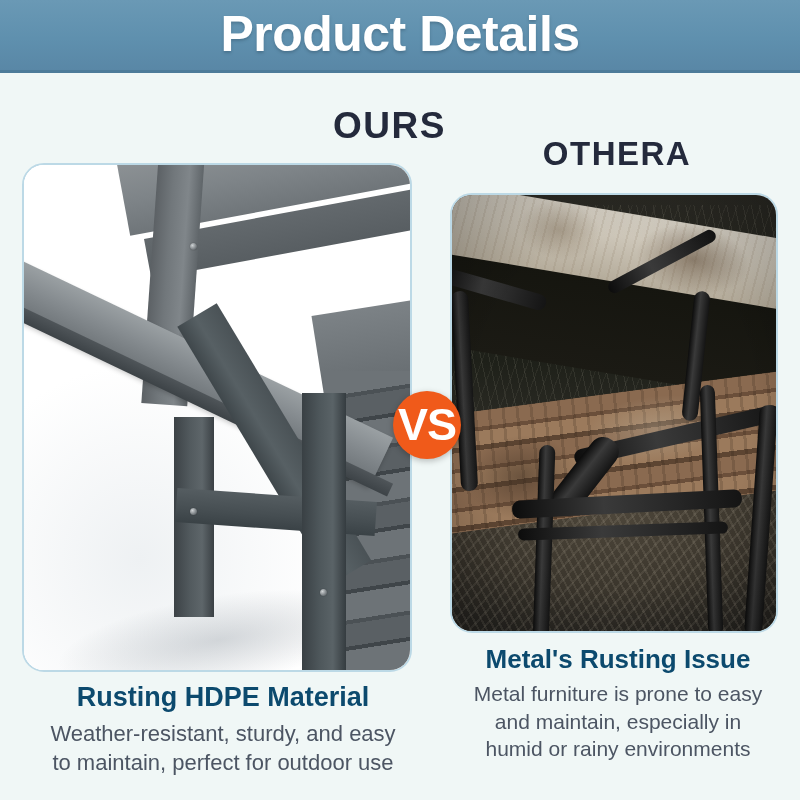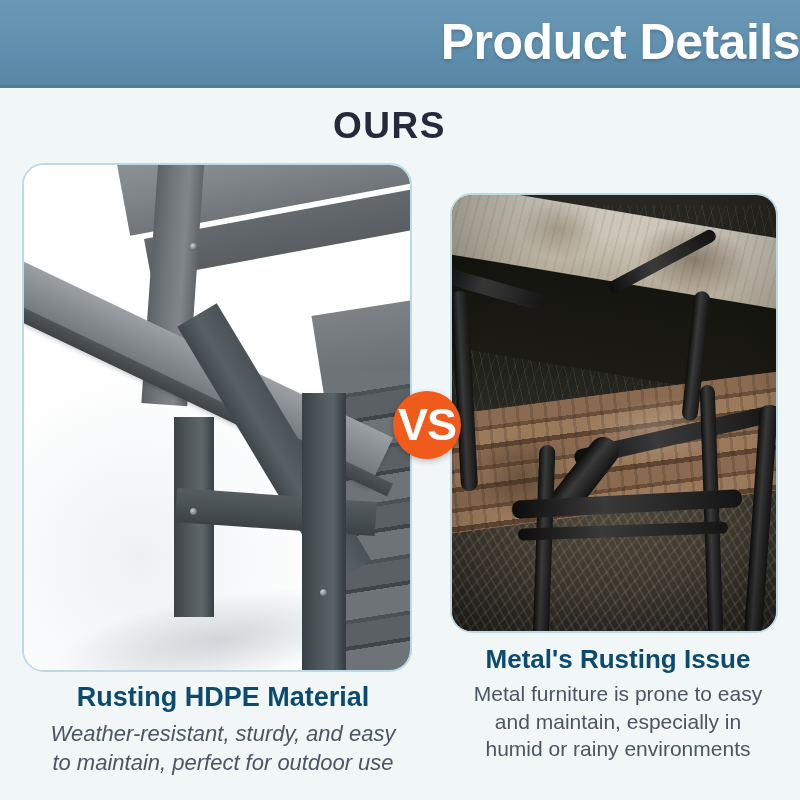--- a/index.html
+++ b/index.html
@@ -6,24 +6,24 @@
   body{
     width:800px;height:800px;overflow:hidden;
     background:#f0f7f6;
     font-family:"Liberation Sans",sans-serif;
     -webkit-font-smoothing:antialiased;
   }
   .page{position:relative;width:800px;height:800px;background:#f0f7f6;}
 
   
   .banner{
-    position:absolute;left:0;top:0;width:800px;height:88px;
+    position:absolute;left:0;top:0;width:800px;height:73px;
     background:linear-gradient(180deg,#6a99b5 0%,#5f90ae 55%,#5987a6 100%);
     border-bottom:3px solid #4d7b99;
-    display:flex;align-items:center;justify-content:flex-end;
+    display:flex;align-items:center;justify-content:center;
     box-sizing:border-box;
   }
   .banner-title{
     color:#ffffff;
     font-size:50px;
     font-weight:bold;
     letter-spacing:-0.5px;
     text-shadow:0 2px 3px rgba(40,70,90,.35);
     line-height:1;
     margin-top:-2px;
@@ -221,35 +221,36 @@
     z-index:20;
   }
   .vs-text{color:#fff;font-size:45px;font-weight:bold;letter-spacing:-1px;line-height:1;margin-top:-1px;}
 
   
   .cap{position:absolute;text-align:center;}
   .cap-title{color:#0c4a6e;font-weight:bold;line-height:1.15;}
   .cap-body{color:#4c5563;line-height:1.32;}
   .cap-left{left:10px;top:682px;width:426px;}
   .cap-left .cap-title{font-size:27px;}
-  .cap-left .cap-body{font-size:22px;margin-top:6px;font-style:italic;}
+  .cap-left .cap-body{font-size:22px;margin-top:6px;}
   .cap-right{left:446px;top:645px;width:344px;}
   .cap-right .cap-title{font-size:26px;}
   .cap-right .cap-body{font-size:21px;margin-top:5px;}
 </style>
 </head>
 <body>
 
 <div class="page">
 
   <div class="banner">
     <div class="banner-title">Product Details</div>
   </div>
 
   <div class="col-head head-ours">OURS</div>
+  <div class="col-head head-other">OTHERA</div>
 
   <div class="panel panel-left">
     <div class="hdpe">
       <div class="l-shadow"></div>
       <div class="wslat l-backboard grain" style="--ga:86deg"></div>
       <div class="wslat l-backboard2 grain" style="--ga:86deg"></div>
       <div class="wslat l-seat2 grain" style="--ga:84deg"></div>
       <div class="l-seat grain" style="--ga:170deg"></div>
       <div class="wslat l-post grain" style="--ga:2deg"></div>
       <div class="wslat l-arm grain" style="--ga:88deg"></div>

